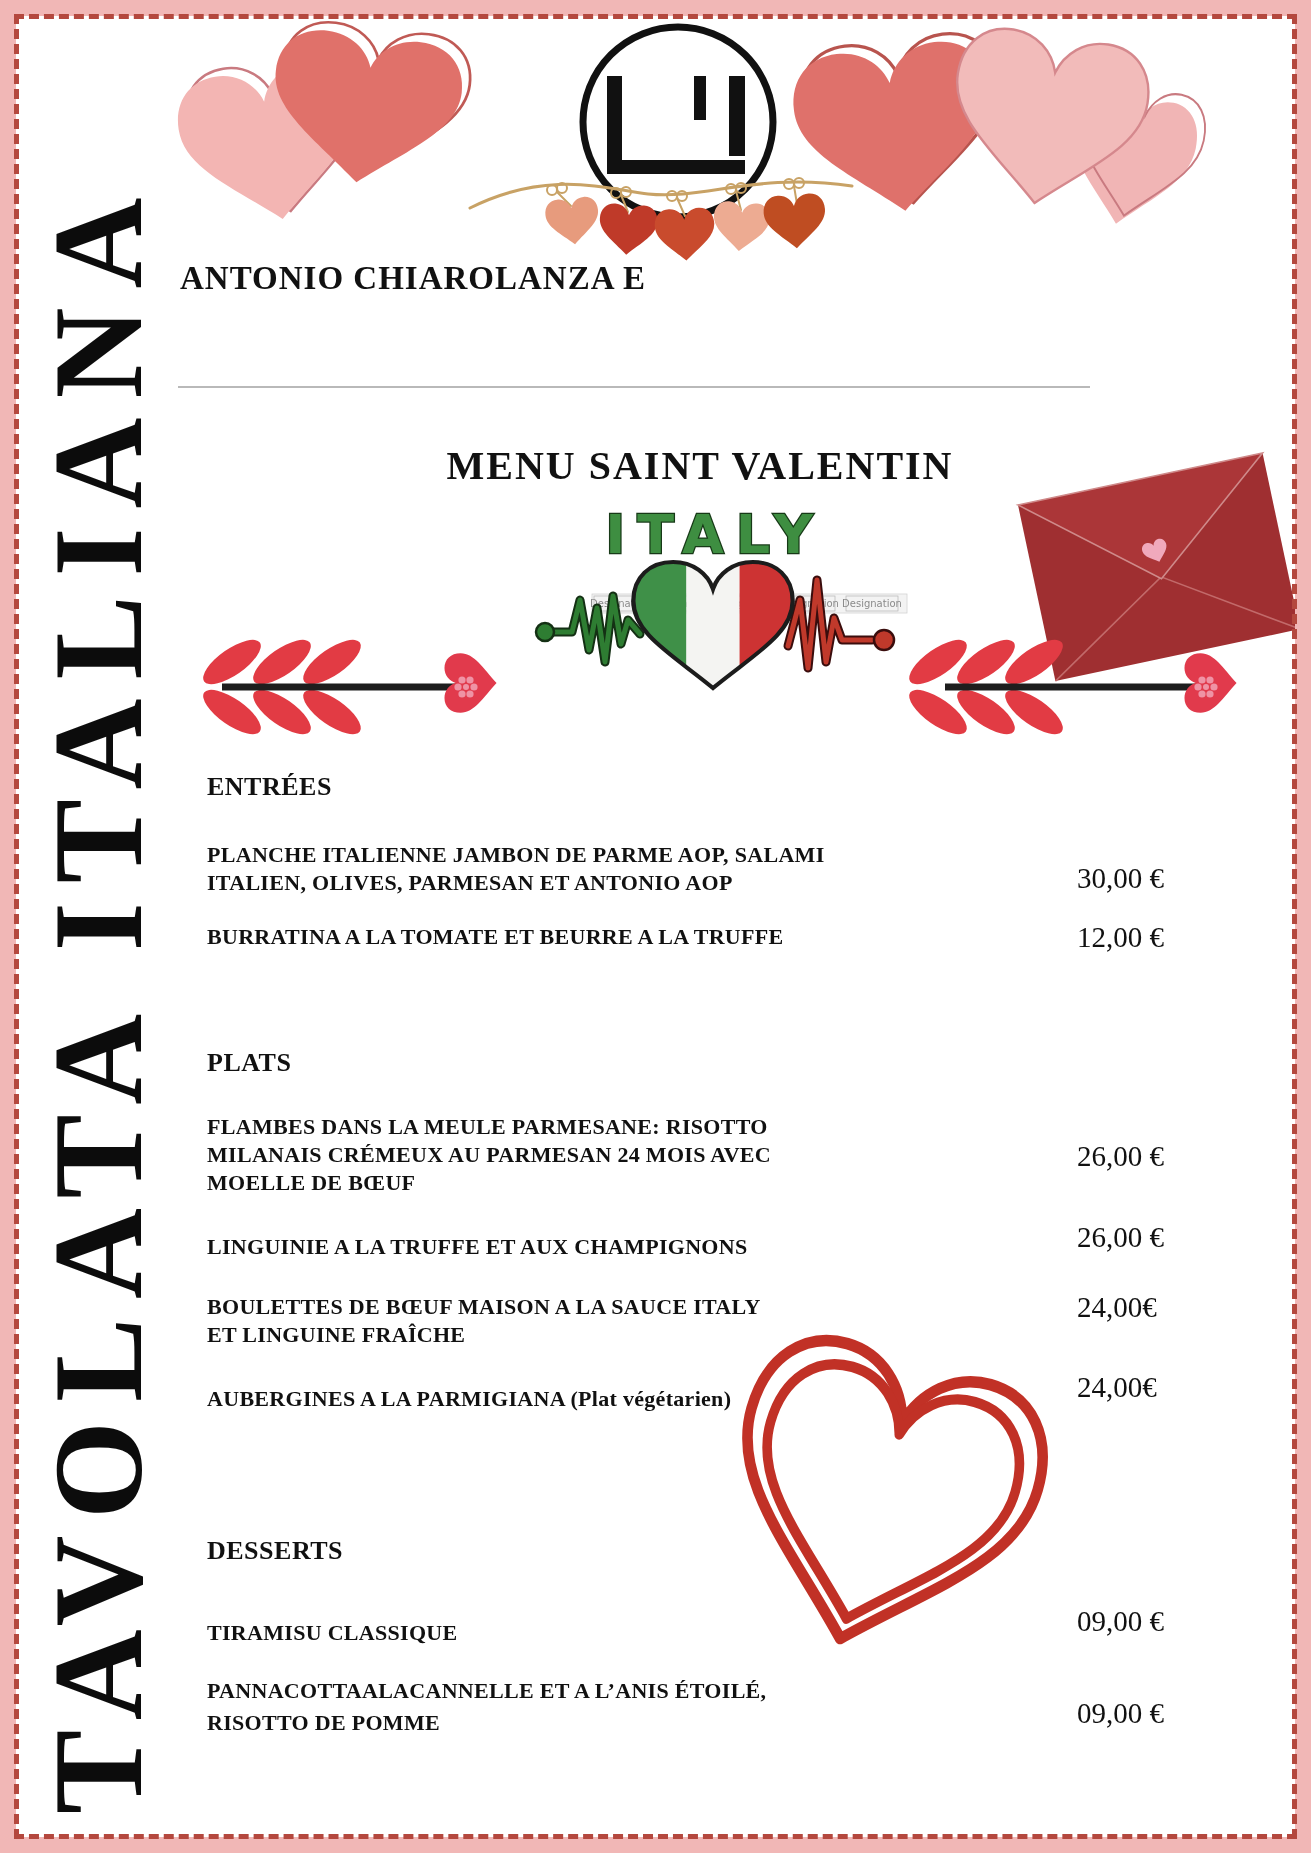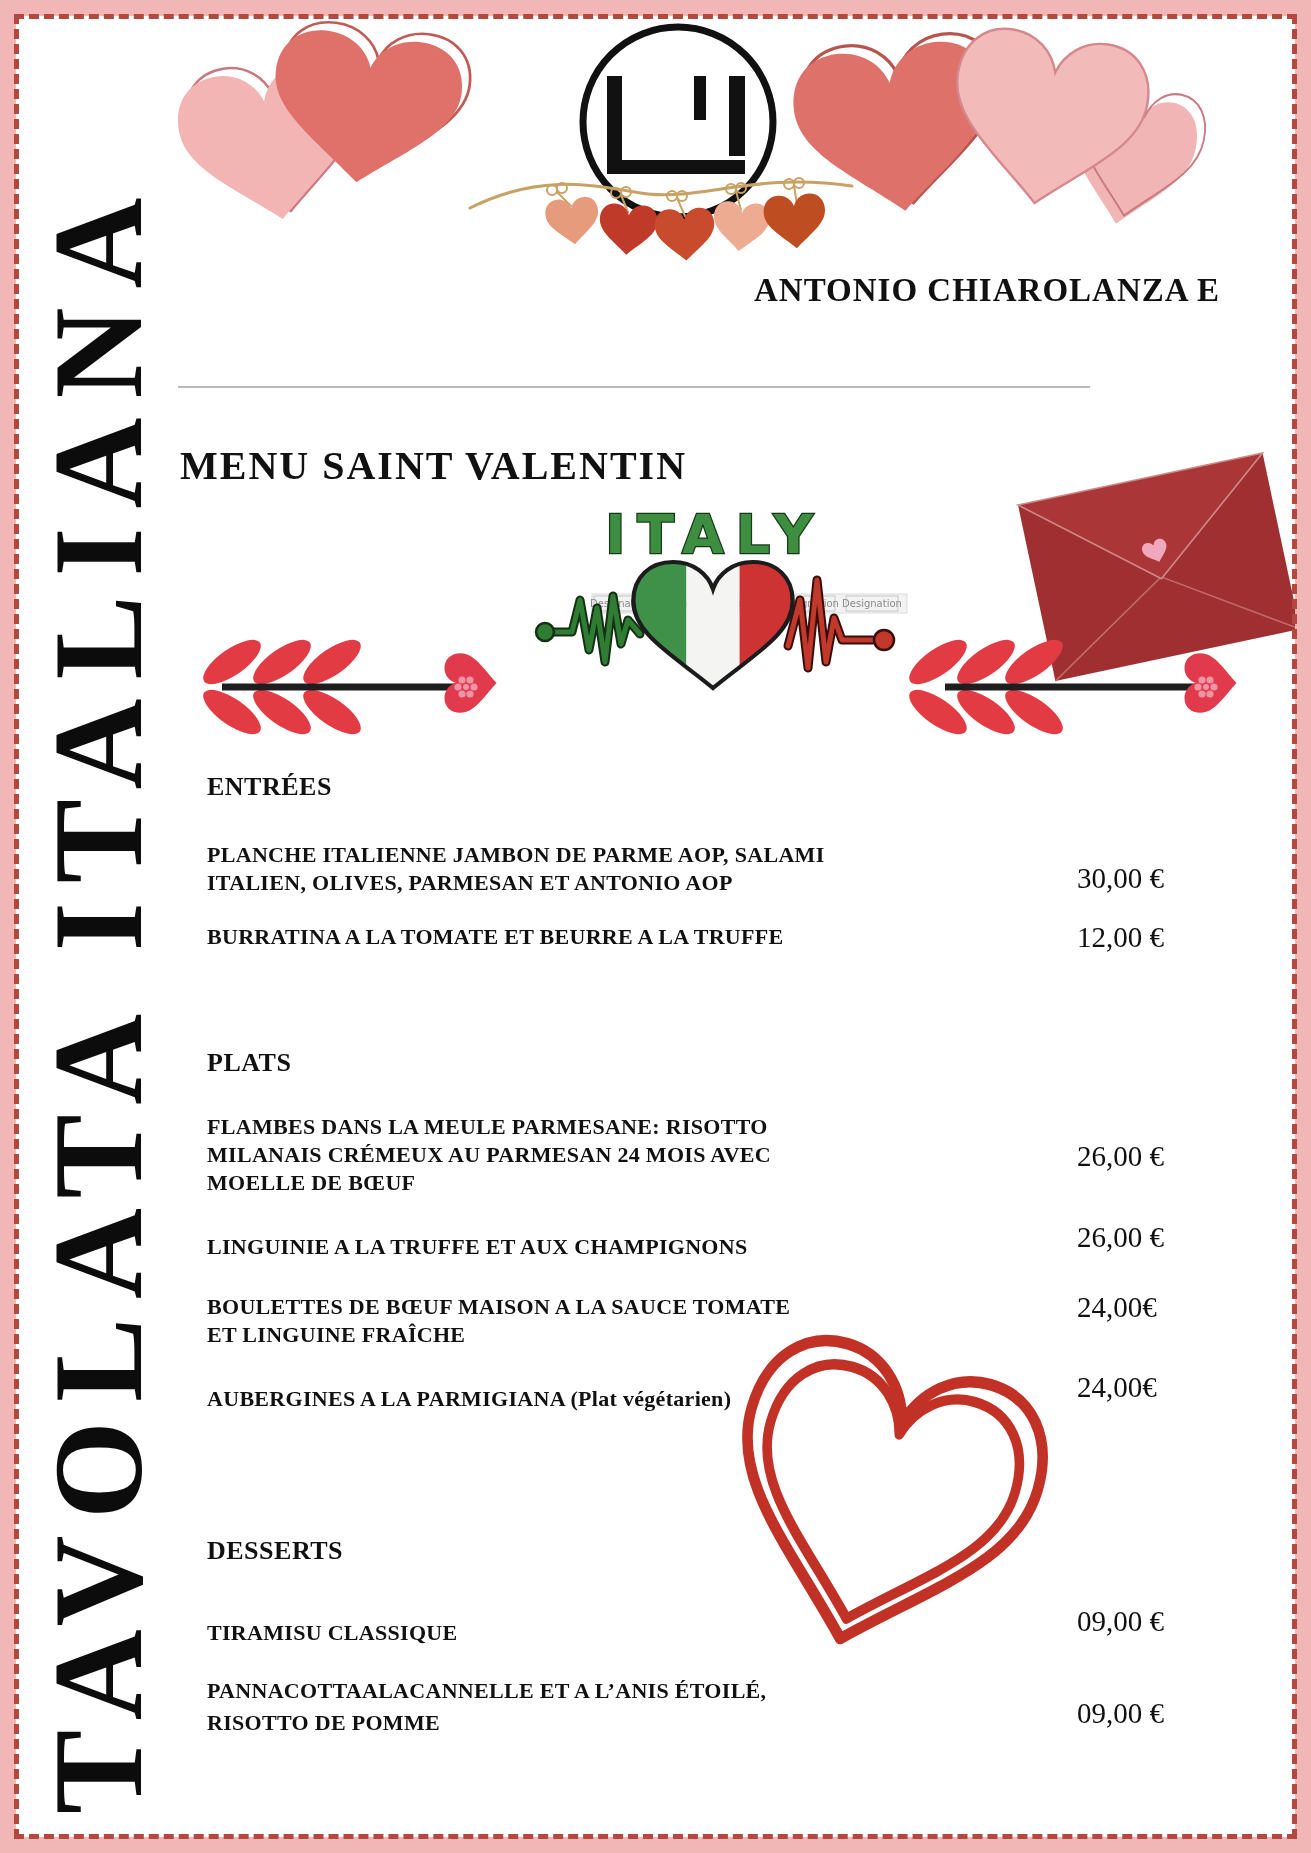--- a/index.html
+++ b/index.html
@@ -16,23 +16,23 @@
     white-space:nowrap;font-weight:700;font-size:126px;letter-spacing:19px;
     line-height:1.1;color:#0c0c0c;z-index:5;
   }
 
   .decor{position:absolute;left:0;top:0;z-index:1;}
   .scribble{position:absolute;left:690px;top:1320px;z-index:1;}
 
   .divider{position:absolute;left:178px;top:386px;width:912px;height:2px;background:#b9b9b9;z-index:2;}
 
   .hline{position:absolute;white-space:nowrap;font-weight:700;z-index:6;}
-  .title-1{left:180px;width:1040px;text-align:right;top:272px;font-size:33px;letter-spacing:1px;}
+  .title-1{left:180px;width:1040px;text-align:left;top:260px;font-size:33px;letter-spacing:1px;}
   .title-2{left:180px;width:1040px;text-align:center;top:352px;font-size:31px;letter-spacing:1px;}
-  .menu-title{left:180px;width:1040px;text-align:left;top:442px;font-size:40px;letter-spacing:2px;}
+  .menu-title{left:180px;width:1040px;text-align:center;top:442px;font-size:40px;letter-spacing:2px;}
 
   .sec{position:absolute;left:207px;font-weight:700;font-size:26px;letter-spacing:.5px;white-space:nowrap;z-index:6;}
   .ml{position:absolute;left:207px;font-weight:700;font-size:22px;letter-spacing:.3px;white-space:nowrap;z-index:6;}
   .pr{position:absolute;left:1077px;font-weight:400;font-size:29px;white-space:nowrap;z-index:6;}
 </style>
 </head>
 <body>
 
 <div class="page">
 
@@ -211,21 +211,21 @@
   <div class="ml" style="top:924px">BURRATINA A LA TOMATE ET BEURRE A LA TRUFFE</div>
   <div class="pr" style="top:921px">12,00 €</div>
 
   <div class="sec" style="top:1048px">PLATS</div>
   <div class="ml" style="top:1114px">FLAMBES DANS LA MEULE PARMESANE: RISOTTO</div>
   <div class="ml" style="top:1142px">MILANAIS CRÉMEUX AU PARMESAN 24 MOIS AVEC</div>
   <div class="ml" style="top:1170px">MOELLE DE BŒUF</div>
   <div class="pr" style="top:1140px">26,00 €</div>
   <div class="ml" style="top:1234px">LINGUINIE A LA TRUFFE ET AUX CHAMPIGNONS</div>
   <div class="pr" style="top:1221px">26,00 €</div>
-  <div class="ml" style="top:1294px">BOULETTES DE BŒUF MAISON A LA SAUCE TOMATE</div>
+  <div class="ml" style="top:1294px">BOULETTES DE BŒUF MAISON A LA SAUCE ITALY</div>
   <div class="ml" style="top:1322px">ET LINGUINE FRAÎCHE</div>
   <div class="pr" style="top:1291px">24,00€</div>
   <div class="ml" style="top:1386px">AUBERGINES A LA PARMIGIANA (Plat végétarien)</div>
   <div class="pr" style="top:1371px">24,00€</div>
 
   <div class="sec" style="top:1536px">DESSERTS</div>
   <div class="ml" style="top:1620px">TIRAMISU CLASSIQUE</div>
   <div class="pr" style="top:1605px">09,00 €</div>
   <div class="ml" style="top:1678px">PANNACOTTAALACANNELLE ET A L’ANIS ÉTOILÉ,</div>
   <div class="ml" style="top:1710px">RISOTTO DE POMME</div>

